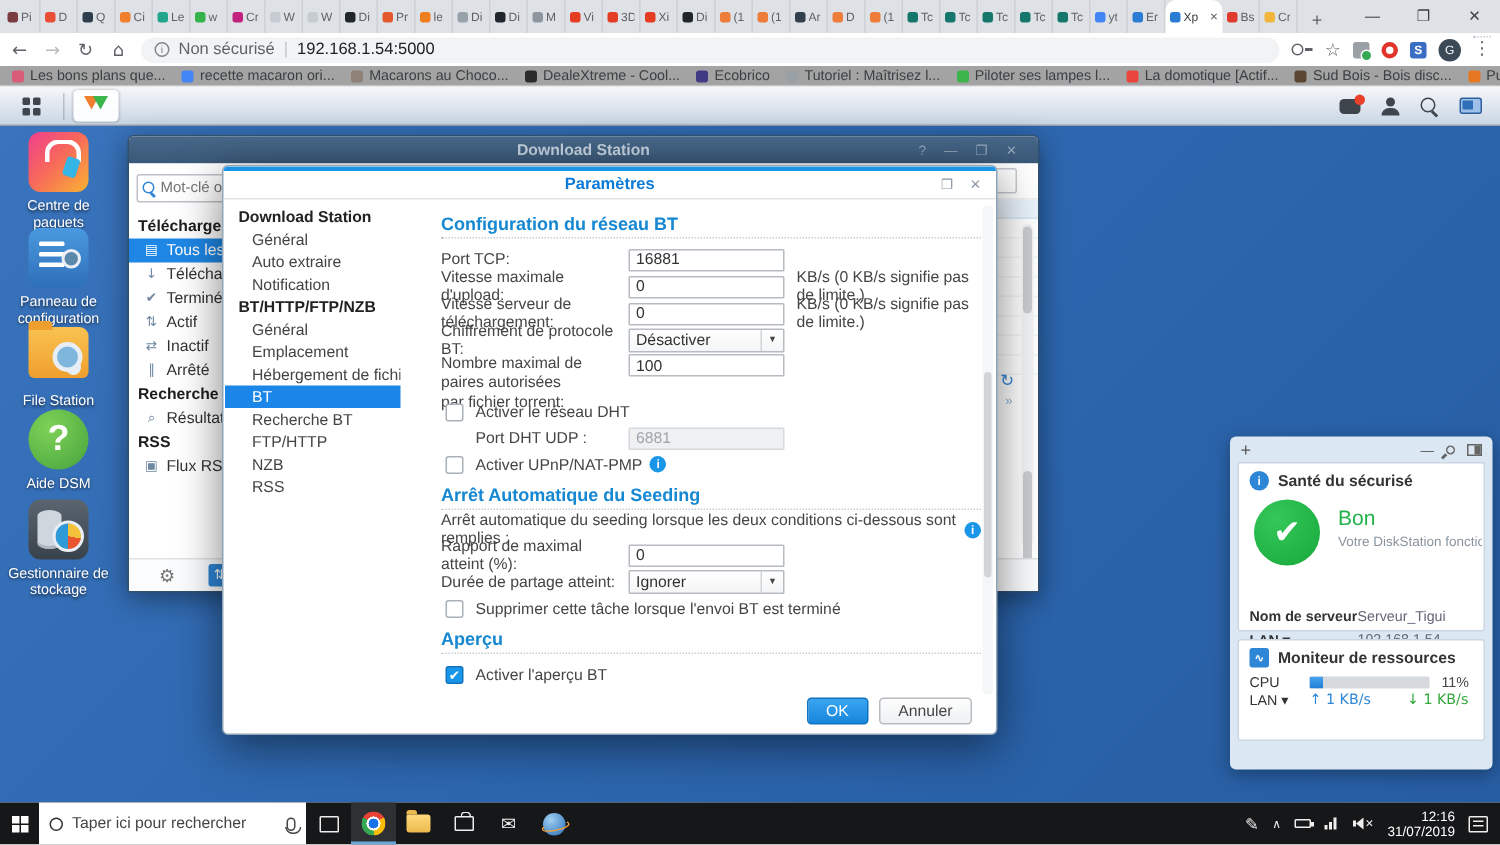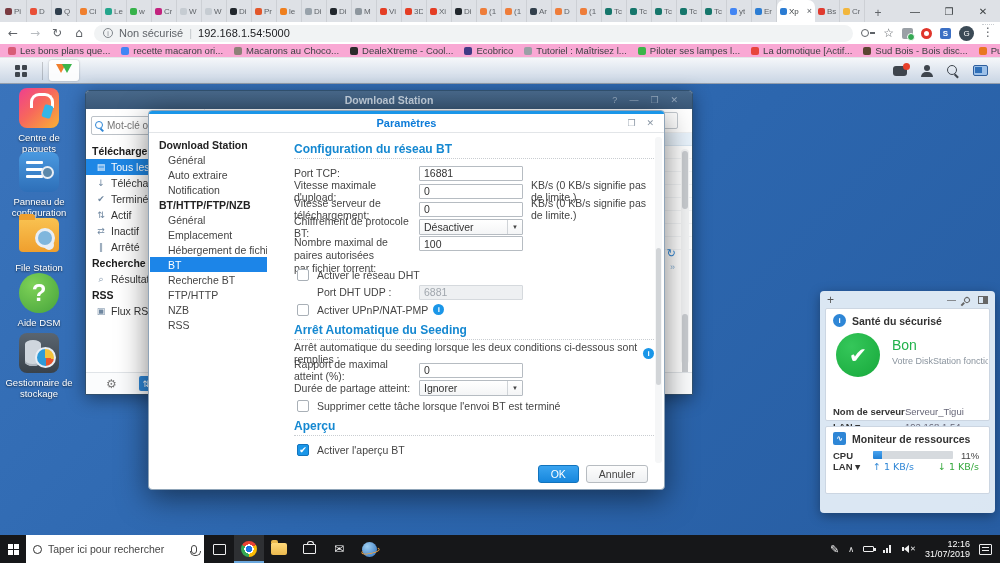--- a/index.html
+++ b/index.html
@@ -29,21 +29,21 @@
 .keyic{display:inline-flex;align-items:center}
 .keyic::before{content:"";width:6px;height:6px;border:1.5px solid #5f6368;border-radius:50%}
 .keyic::after{content:"";width:5px;height:2px;background:#5f6368;margin-left:1px}
 .staric{font-size:12px;color:#5f6368}
 .extpuz{width:11px;height:11px;border-radius:2px;background:#9aa0a6;position:relative}
 .extpuz::after{content:"";position:absolute;right:-2px;bottom:-2px;width:6px;height:6px;border-radius:50%;background:#34a853;border:1px solid #fff}
 .extO{width:11px;height:11px;border:3px solid #e0352b;border-radius:50%}
 .extS{width:11px;height:11px;border-radius:2px;background:#3b6fc4;color:#fff;font-size:8px;display:flex;align-items:center;justify-content:center;font-weight:bold}
 .avat{width:15px;height:15px;border-radius:50%;background:#3b4a56;color:#fff;font-size:8px;display:flex;align-items:center;justify-content:center}
 .dots{font-size:12px;color:#5f6368}
-.bmbar{position:absolute;left:0;top:44px;width:1000px;height:14px;background:#f9a8d4;border-bottom:1px solid #e4e6e9;display:flex;align-items:center;padding:0 8px}
+.bmbar{position:absolute;left:0;top:44px;width:1000px;height:14px;background:#a3a3a3;border-bottom:1px solid #e4e6e9;display:flex;align-items:center;padding:0 8px}
 .bm{display:flex;align-items:center;gap:4px;font-size:9.5px;color:#3c4043;margin-right:11px;white-space:nowrap}
 .bmf{width:8px;height:8px;border-radius:2px;flex:none}
 
 .desktop{position:absolute;left:0;top:58px;width:1000px;height:477px;background:linear-gradient(135deg,#3a74bc 0%,#2c66ae 55%,#275da2 100%);overflow:hidden}
 .dsmbar{position:absolute;left:0;top:0;width:1000px;height:26px;background:linear-gradient(#f5f7fa,#c9d5e4);border-bottom:1px solid rgba(30,50,80,.45);display:flex;align-items:center;padding:0 6px;gap:6px}
 .dsmbtn{width:30px;height:21px;border-radius:3px;display:flex;align-items:center;justify-content:center}
 .dsmbtn.active{background:rgba(255,255,255,.9);box-shadow:0 0 2px rgba(0,0,0,.3)}
 .gridic{display:grid;grid-template-columns:5px 5px;grid-template-rows:5px 5px;gap:2px}
 .gridic i{background:#3e454d;border-radius:1px}
 .dlarr{position:relative;width:16px;height:14px}
@@ -161,21 +161,21 @@
 .wico{width:13px;height:13px;border-radius:50%;background:#2e86d6;color:#fff;font-size:8px;font-weight:bold;display:flex;align-items:center;justify-content:center;flex:none}
 .wico.sq{border-radius:2px}
 .hcheck{position:absolute;left:10px;top:24px;width:44px;height:44px;border-radius:50%;background:radial-gradient(circle at 35% 30%,#35c75a,#17a83b);color:#fff;font-size:22px;display:flex;align-items:center;justify-content:center}
 .hstat{position:absolute;left:66px;top:28px;font-size:14px;color:#21b24b}
 .hdesc{position:absolute;left:66px;top:47px;width:96px;font-size:9px;color:#8a949e;white-space:nowrap;overflow:hidden}
 .hrows{margin:74px 0 6px;padding:0 7px}
 .hrow{display:flex;align-items:center;height:15px;font-size:9.5px}
 .hrow .hl{width:72px;font-weight:bold;color:#333;flex:none}
 .hrow .hv{color:#667}
 .rrow{display:flex;align-items:center;height:14px;font-size:9.5px;padding:0 7px}
-.rrow .rl{width:40px;font-weight:bold;color:#333;flex:none}
+.rrow .rl{width:40px;font-weight:normal;color:#333;flex:none}
 .bar{width:80px;height:8px;background:#d6dade;border-radius:1px;overflow:hidden}
 .bar i{display:block;height:100%;background:linear-gradient(#4aa3ef,#1f7fd4)}
 .rval{margin-left:8px;color:#444}
 .up{color:#2e86d6}.dn{color:#35a83c}
 .rlanrow{padding-bottom:5px}
 
 .wtask{position:absolute;left:0;top:535px;width:1000px;height:28px;background:#161719;display:flex;align-items:stretch}
 .startbtn{width:26px;display:flex;align-items:center;justify-content:center}
 .winlogo{display:grid;grid-template-columns:5px 5px;grid-template-rows:5px 5px;gap:1px}
 .winlogo i{background:#fff}

